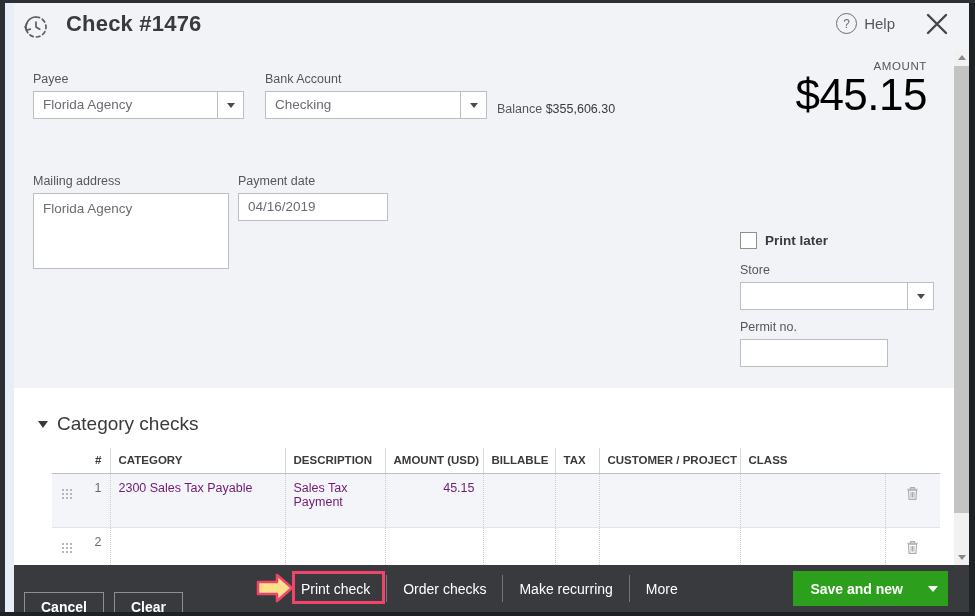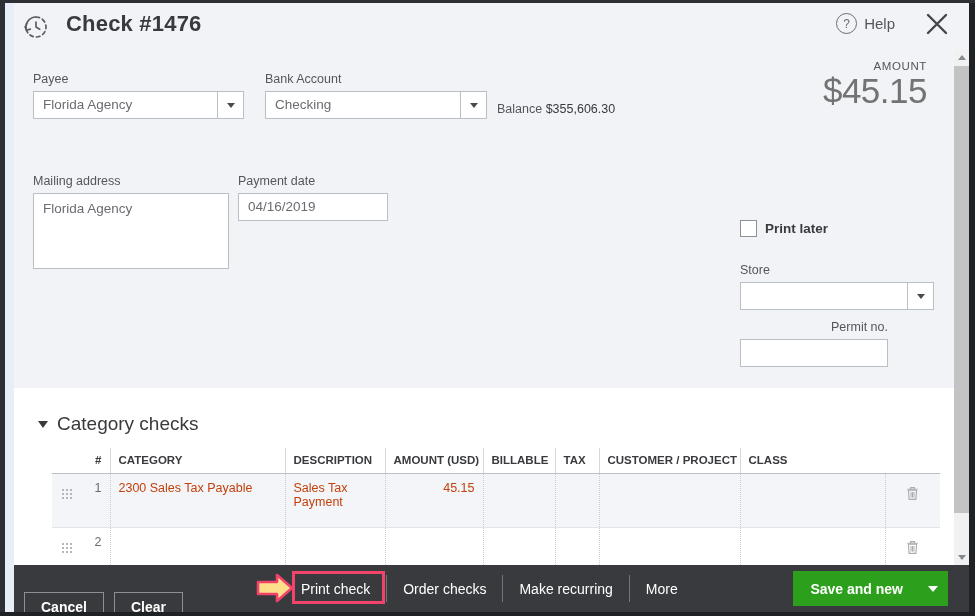--- a/index.html
+++ b/index.html
@@ -113,48 +113,48 @@
   #balance-text b { font-weight: normal; color: #393a3d; }
 
   #amount-block {
     position: absolute; right: 28px; top: 10px; text-align: right;
   }
   #amount-label {
     font-size: 11.5px; color: #55565a; letter-spacing: .6px;
     margin-bottom: 1px;
   }
   #amount-value {
-    font-size: 35px; color: #737373; line-height: 1;
+    font-size: 44px; color: #000000; line-height: 1;
     letter-spacing: -.5px;
   }
 
   #grp-mailing { position: absolute; left: 19px; top: 124px; width: 196px; }
   #mailing-box {
     background: #ffffff; border: 1px solid #babec5;
     width: 196px; height: 76px; box-sizing: border-box;
     font-size: 13.5px; color: #6b6c72; padding: 7px 9px;
     font-family: "Liberation Sans", sans-serif;
     resize: none; outline: none;
   }
   #grp-paydate { position: absolute; left: 224px; top: 124px; width: 150px; }
   #grp-paydate .txt-input { width: 150px; }
 
   #grp-checkno { position: absolute; left: 726px; top: 124px; }
   #grp-checkno .txt-input { width: 106px; }
   #printlater-row {
-    position: absolute; left: 726px; top: 170px;
+    position: absolute; left: 726px; top: 182px;
     display: flex; align-items: center; gap: 8px; cursor: pointer;
   }
   #printlater-box {
     width: 17px; height: 17px; background: #fff;
     border: 1.5px solid #8d9096; box-sizing: border-box;
   }
   #printlater-label { font-size: 13.5px; color: #393a3d; font-weight: bold; }
   #grp-store { position: absolute; left: 726px; top: 213px; width: 194px; }
-  #grp-permit { position: absolute; left: 726px; top: 270px; text-align: right; }
+  #grp-permit { position: absolute; left: 726px; top: 270px; }
   #grp-permit .txt-input { width: 148px; }
 
   
   #details-panel {
     position: absolute; left: 14px; top: 388px; width: 941px; height: 177px;
     background: #ffffff;
   }
   #details-heading {
     position: absolute; left: 24px; top: 25px;
     display: flex; align-items: center; gap: 9px; cursor: pointer;
@@ -177,21 +177,21 @@
     text-align: left; padding: 6px 8px 7px 8px;
     border-bottom: 1px solid #babec5;
     border-right: 1px solid #d4d7dc;
     white-space: nowrap; vertical-align: middle;
   }
   #grid th.c-grip, #grid th.c-trash { border-right: none; }
   #grid th.c-num { text-align: right; padding-right: 8px; border-right: 1px solid #d4d7dc; }
   #grid th.c-amt { text-align: right; }
   #grid th.c-last { border-right: none; }
   #grid td {
-    padding: 7px 8px; vertical-align: top; color: #c2410c;
+    padding: 7px 8px; vertical-align: top; color: #701a75;
     border-right: 1px dotted #c9ccd2;
     border-bottom: 1px solid #e3e5e8;
     height: 32px;
   }
   #grid td.c-grip { border-right: none; text-align: center; padding-top: 14px; }
   #grid td.c-num { text-align: right; color: #6b6c72; }
   #grid td.c-amt { text-align: right; }
   #grid td.c-trash { border-right: none; text-align: center; padding-top: 12px; }
   #grid tr.selected td { background: #f4f5f8; }
   #grid tr.selected td.c-grip { background: #f4f5f8; }

